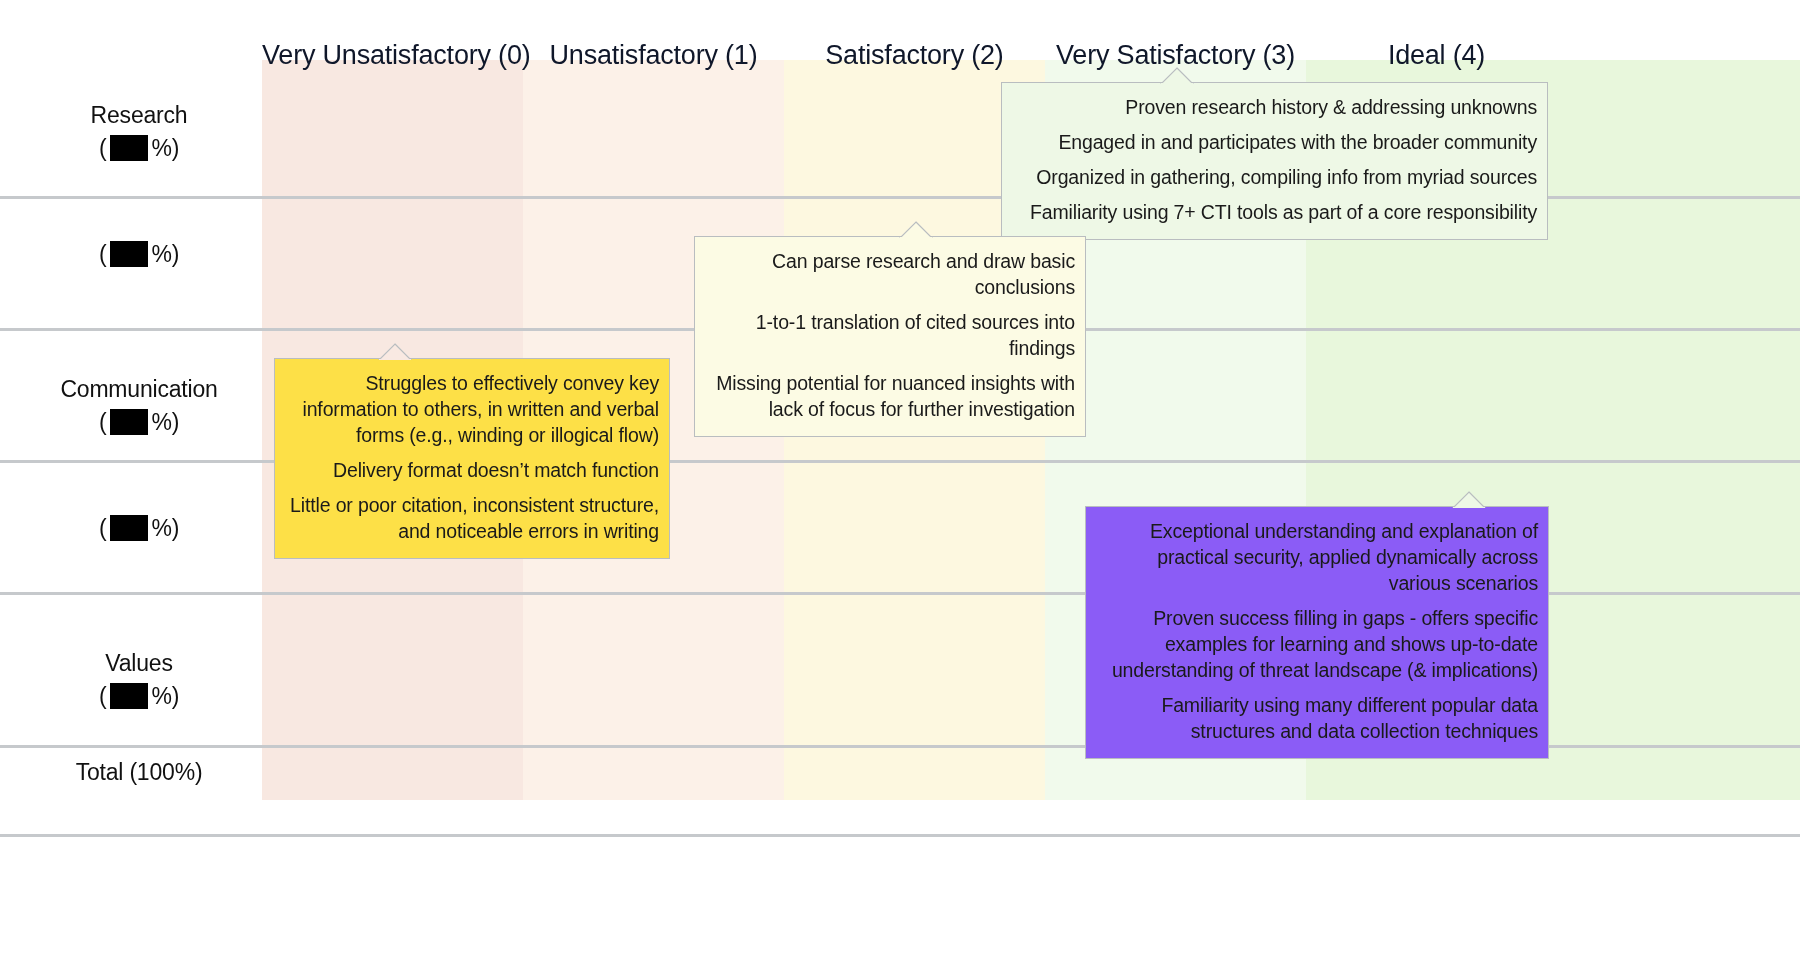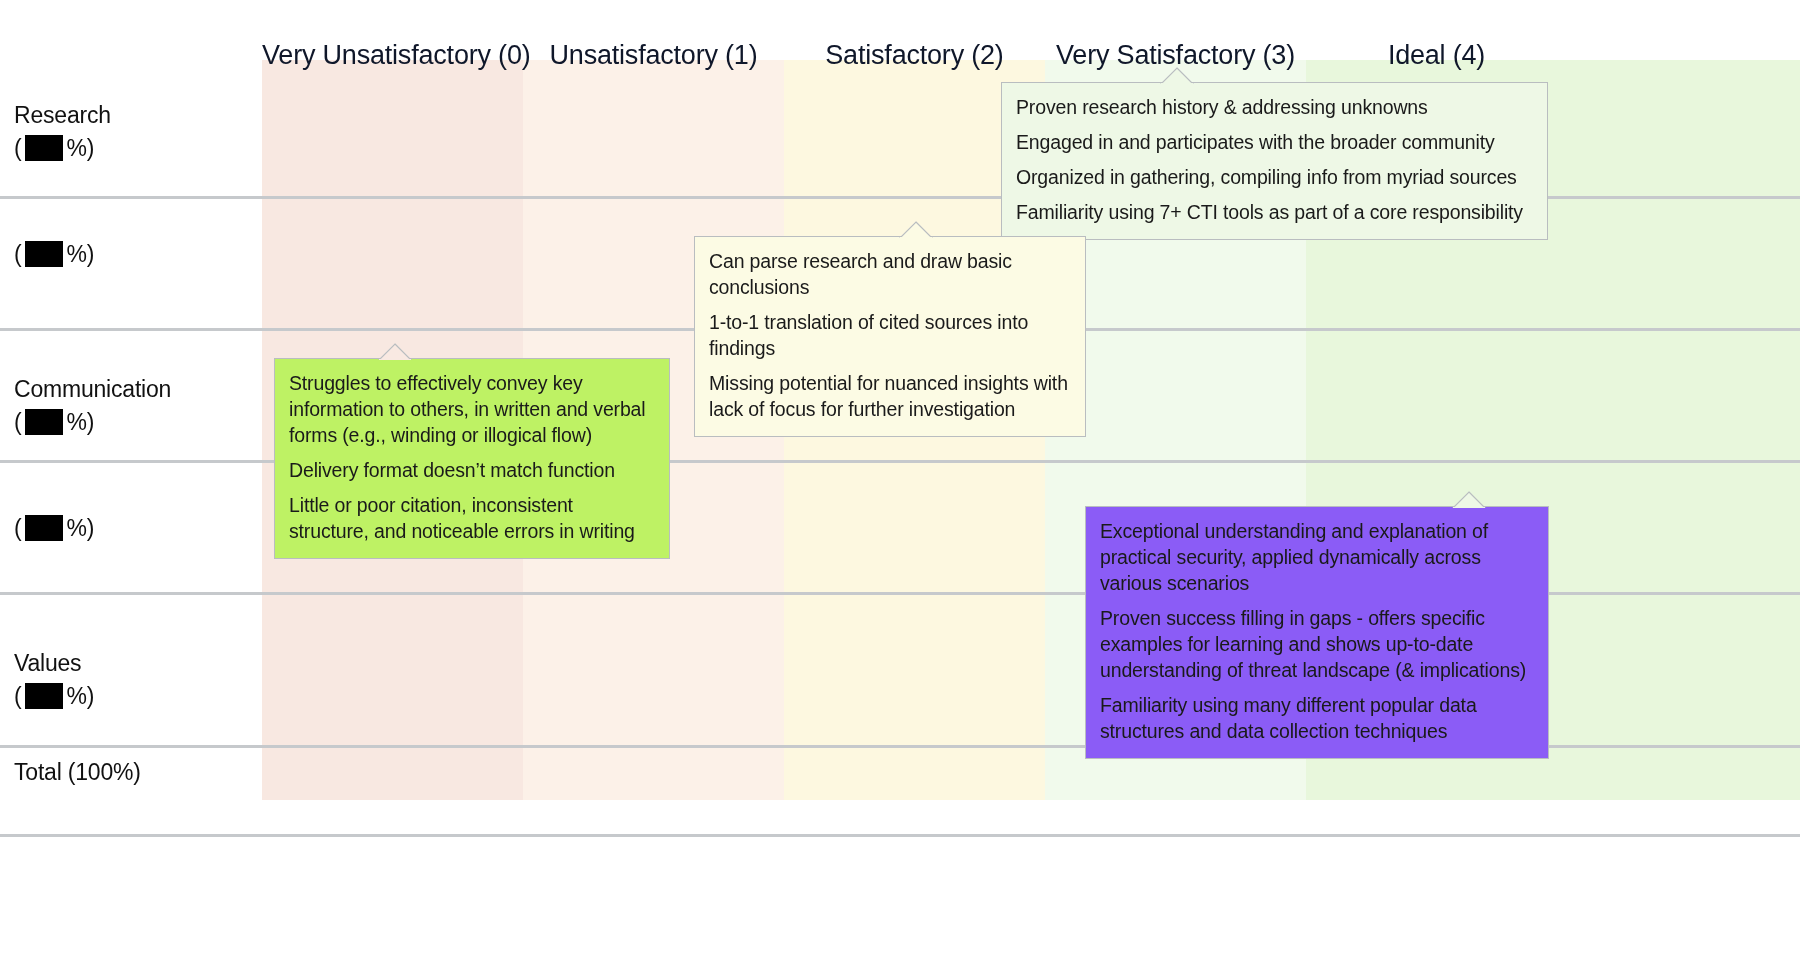--- a/index.html
+++ b/index.html
@@ -54,20 +54,21 @@
 
   
   .row-label {
     position: absolute;
     left: 14px;
     width: 250px;
     color: #111111;
     font-size: 23px;
     line-height: 31px;
     letter-spacing: -0.2px;
+    text-align: center;
   }
   .row-label .name { display: block; }
   .row-label .pct {
     display: block;
     margin-top: 2px;
     white-space: nowrap;
   }
   .redact {
     display: inline-block;
     width: 38px;
@@ -78,25 +79,25 @@
   }
   .row-label.total {
     font-size: 23px;
     line-height: 28px;
   }
 
   
   .tip {
     position: absolute;
     border: 1px solid #b9bdc0;
-    padding: 11px 16px 14px 14px;
+    padding: 11px 10px 14px 14px;
     font-size: 19.5px;
     line-height: 26px;
     color: #1a1a1a;
-    text-align: left;
+    text-align: right;
     letter-spacing: -0.15px;
   }
   .tip p {
     margin: 0 0 9px 0;
   }
   .tip p:last-child { margin-bottom: 0; }
 
   
   .tip .arrow {
     position: absolute;
@@ -176,21 +177,21 @@
         <div class="arrow" style="left: 204px;">
           <svg width="34" height="18" viewBox="0 0 34 18">
             <polygon points="17,1 33,17 1,17" fill="#fcfbe4" stroke="#b9bdc0" stroke-width="1.2"></polygon>
             <rect x="1" y="16" width="32" height="3" fill="#fcfbe4"></rect>
           </svg>
         </div>
         <p>Can parse research and draw basic conclusions</p>
         <p>1-to-1 translation of cited sources into findings</p>
         <p>Missing potential for nuanced insights with lack of focus for further investigation</p>
       </div>
-      <div class="tip" style="left: 274px; top: 358px; width: 396px; background: #bef264; border-color: rgb(185, 189, 192);">
+      <div class="tip" style="left: 274px; top: 358px; width: 396px; background: #fde047; border-color: rgb(185, 189, 192);">
         <div class="arrow" style="left: 103px;">
           <svg width="34" height="18" viewBox="0 0 34 18">
             <polygon points="17,1 33,17 1,17" fill="#f9e9e2" stroke="#b9bdc0" stroke-width="1.2"></polygon>
             <rect x="1" y="16" width="32" height="3" fill="#f9e9e2"></rect>
           </svg>
         </div>
         <p>Struggles to effectively convey key information to others, in written and verbal forms (e.g., winding or illogical flow)</p>
         <p>Delivery format doesn’t match function</p>
         <p>Little or poor citation, inconsistent structure, and noticeable errors in writing</p>
       </div>

